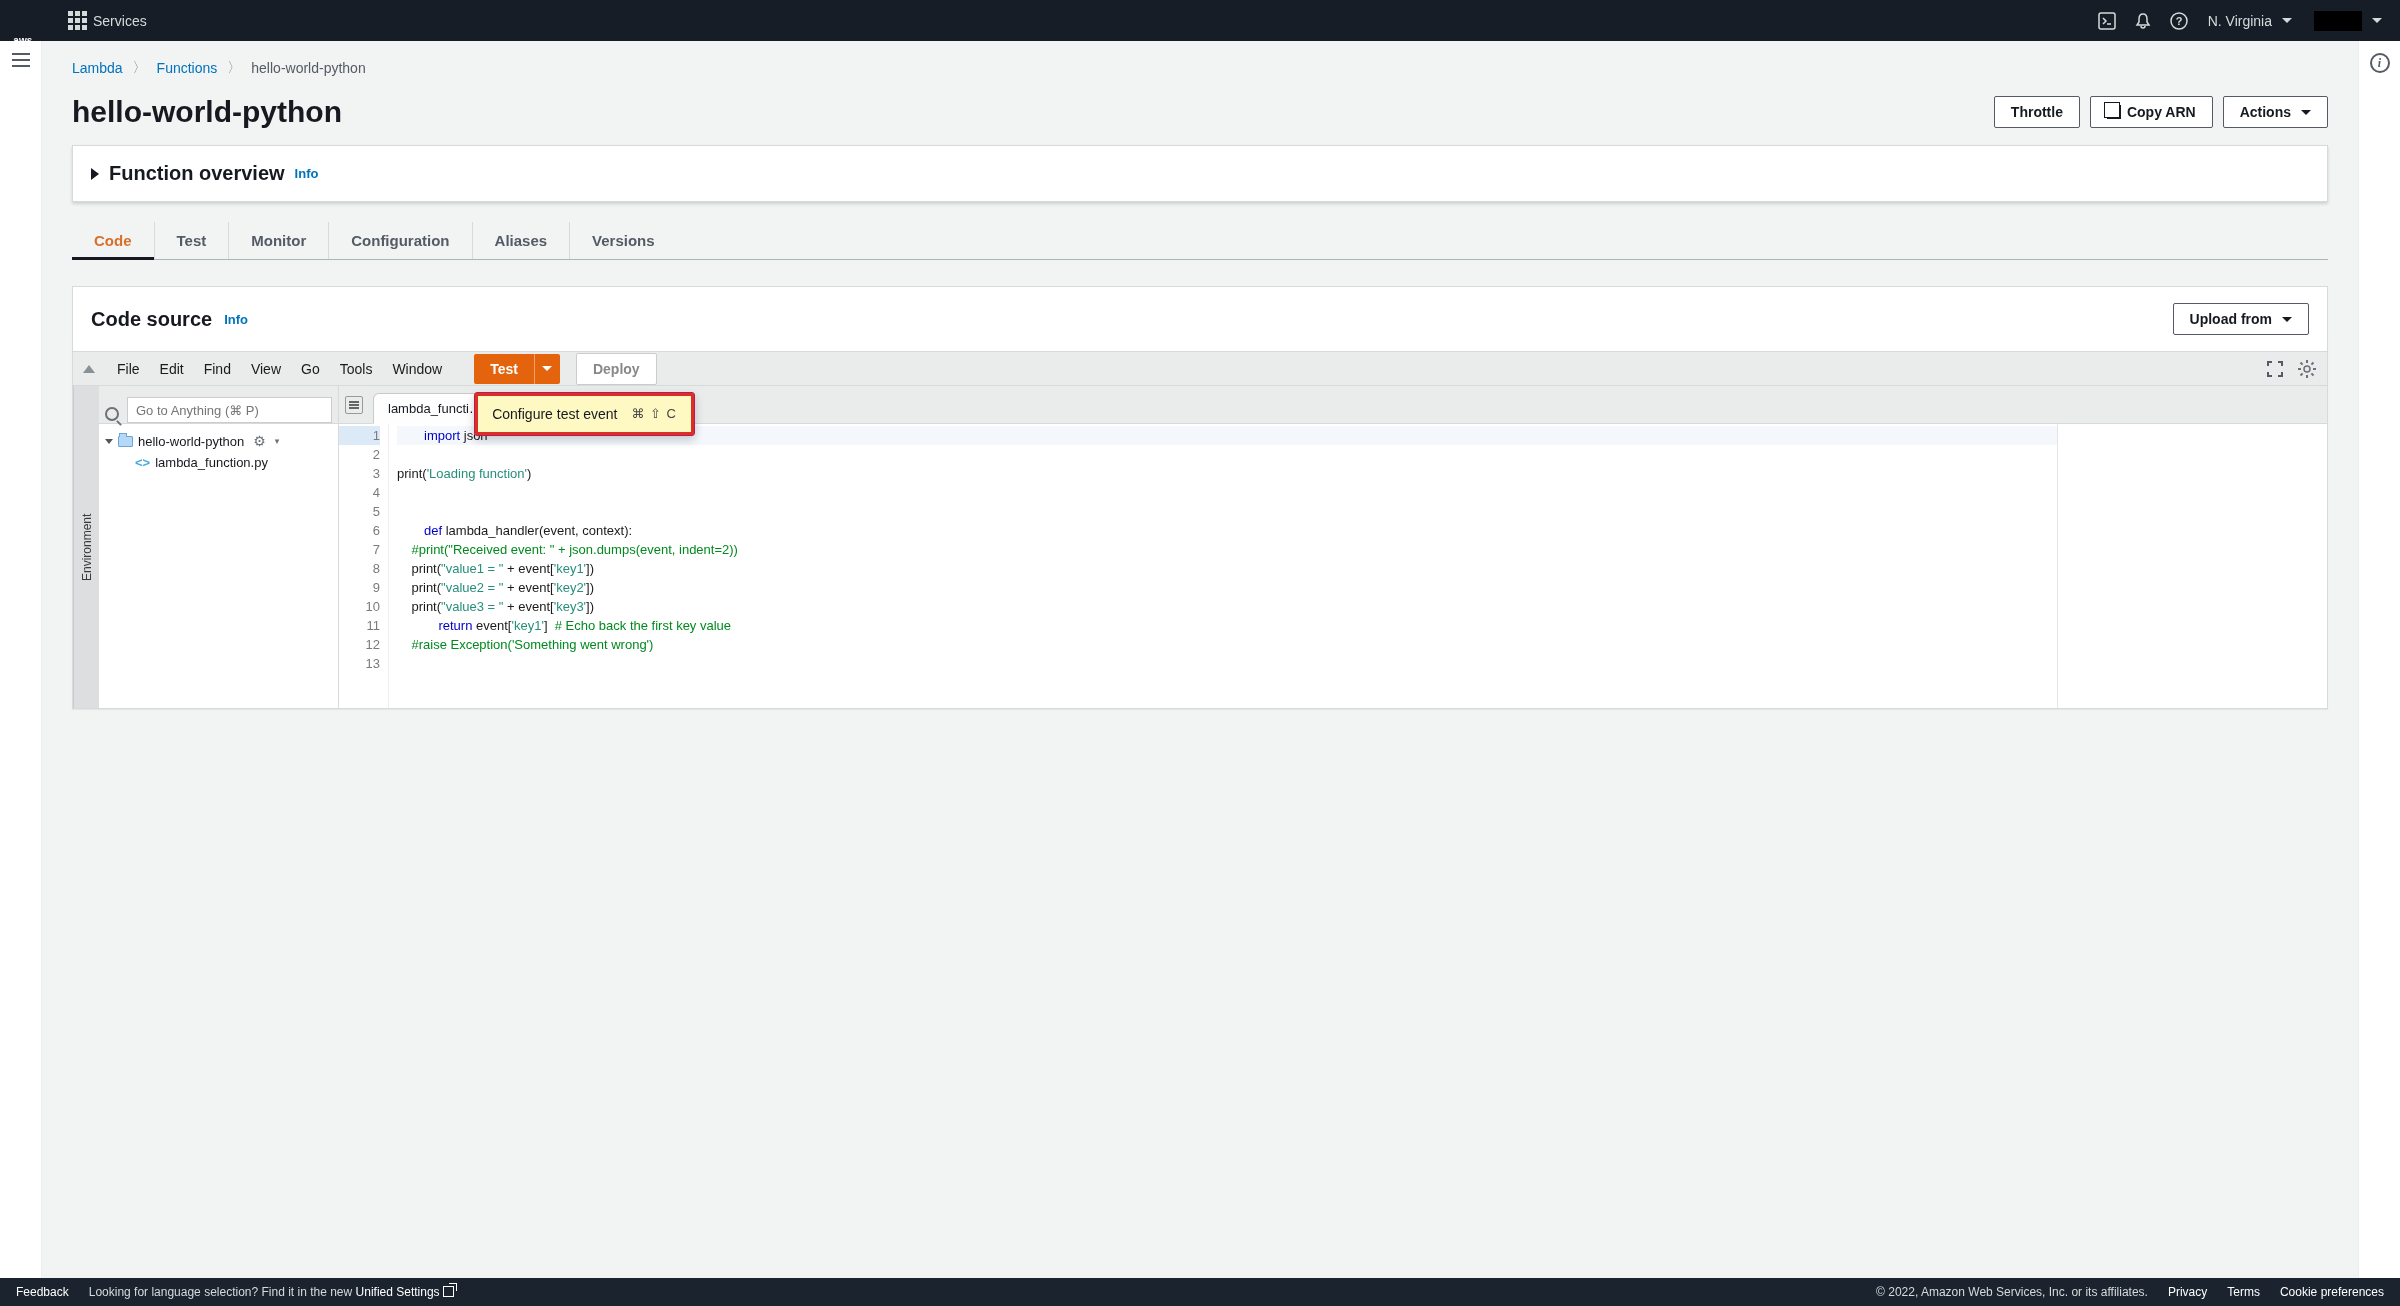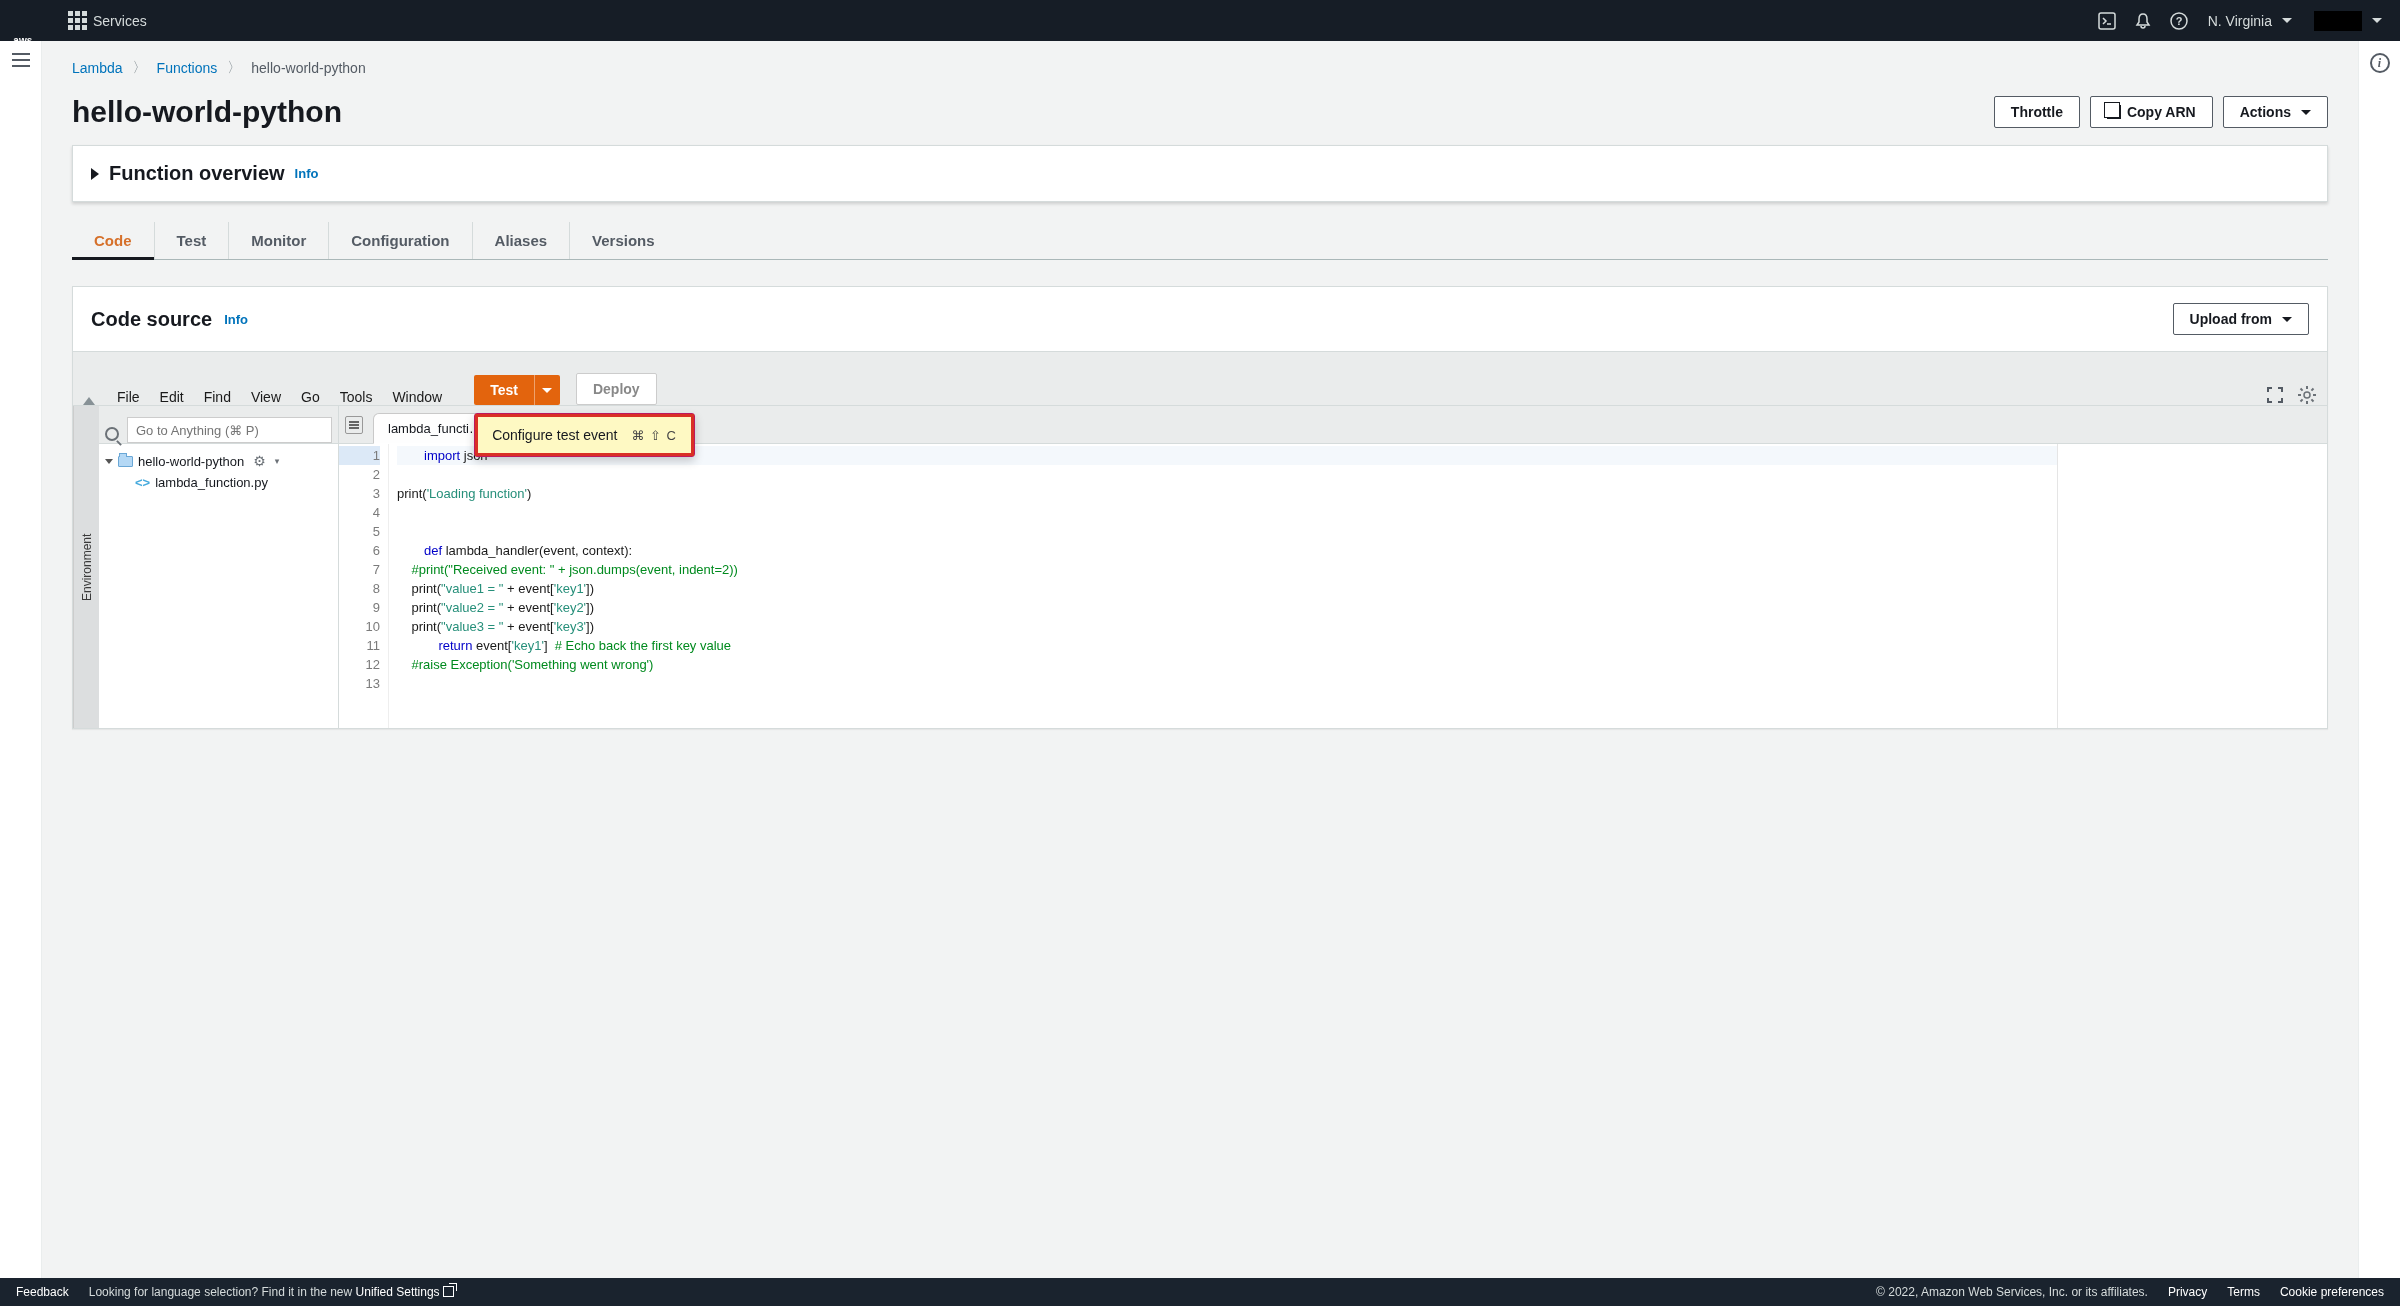--- a/index.html
+++ b/index.html
@@ -61,21 +61,21 @@
 .tab.active::after { content:""; position:absolute; left:0; right:0; bottom:-1px; height:3px; background:#16191f; }
 .tab:last-child { border-right:none; }
 
 
 .codesrc-head { display:flex; align-items:center; gap:12px; padding:16px 18px; }
 .codesrc-head h2 { font-size:20px; font-weight:700; }
 .upload-btn { margin-left:auto; }
 
 
 .ide { border-top:1px solid #d5dbdb; }
-.ide-menubar { height:54px; background:#eaecec; border-bottom:1px solid #d5dbdb; display:flex; align-items:flex-end; padding:0 10px; gap:6px; }
+.ide-menubar { height:34px; background:#eaecec; border-bottom:1px solid #d5dbdb; display:flex; align-items:center; padding:0 10px; gap:6px; }
 .tri-up { width:0; height:0; border-left:6px solid transparent; border-right:6px solid transparent; border-bottom:8px solid #879196; cursor:pointer; margin-right:6px; }
 .menu-item { padding:4px 10px; font-size:14px; color:#1a1a1a; cursor:pointer; }
 .test-split { display:flex; margin-left:16px; position:relative; }
 .test-btn { background:#e3640d; color:#fff; border:none; padding:7px 16px; font-size:14px; font-weight:600; cursor:pointer; border-radius:2px 0 0 2px; }
 .test-drop { background:#e3640d; border:none; border-left:1px solid rgba(255,255,255,0.4); width:26px; display:flex; align-items:center; justify-content:center; cursor:pointer; border-radius:0 2px 2px 0; }
 .test-drop .caret-down { border-top-color:#fff; margin:0; }
 .deploy-btn { background:#fff; border:1px solid #ccc; color:#888; padding:7px 16px; font-size:14px; font-weight:600; border-radius:2px; margin-left:10px; cursor:default; }
 .ide-right-icons { margin-left:auto; display:flex; align-items:center; gap:14px; }
 .fullscreen-ic { width:16px; height:16px; position:relative; cursor:pointer; }
 .fullscreen-ic span { position:absolute; width:5px; height:5px; border:2px solid #545b64; }

